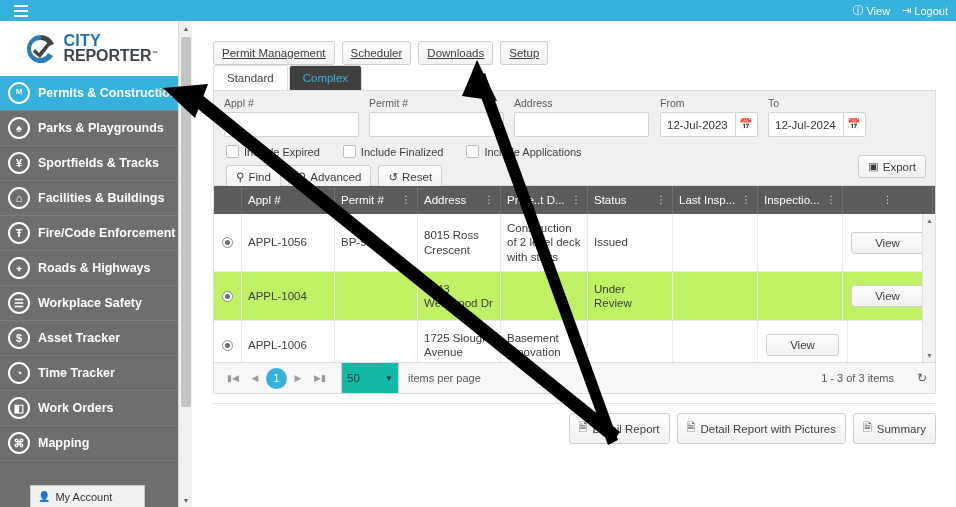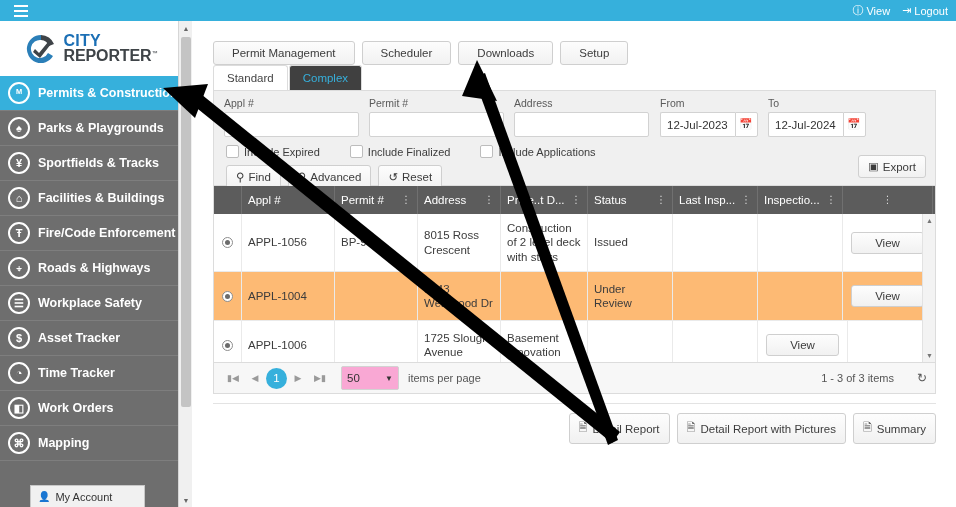--- a/index.html
+++ b/index.html
@@ -91,21 +91,21 @@
 
   
   .main {
     position: absolute; left: 193px; top: 21px; width: 763px; height: 486px;
     background: #ffffff;
   }
   .toolbar-btns { display: flex; gap: 7px; padding: 20px 0 0 20px; }
   .tbtn {
     background: linear-gradient(#fdfdfd,#f2f2f2); border: 1px solid #cfcfcf;
     border-radius: 3px; font-size: 11.5px; color: #3c3c3c;
-    padding: 5px 18px; cursor: pointer; font-family: "Liberation Sans", sans-serif;
+    padding: 5px 8px; cursor: pointer; font-family: "Liberation Sans", sans-serif; text-decoration: underline;
   }
 
   .tabs { display: flex; padding-left: 20px; }
   .tab {
     padding: 6px 13px; font-size: 11.5px; border: 1px solid #dcdcdc;
     border-bottom: none; border-radius: 3px 3px 0 0; cursor: pointer;
     background: #404040; color: #36b0dc; margin-right: 1px;
   }
   .tab.active { background: #fff; color: #444; border-color: #dcdcdc; }
 
@@ -132,21 +132,21 @@
   .date-wrap input { width: 75px; border-right: none; border-radius: 2px 0 0 2px; }
   .date-btn {
     width: 23px; height: 25px; border: 1px solid #d2d2d2; background: #fff;
     border-radius: 0 2px 2px 0; display: flex; align-items: center;
     justify-content: center; cursor: pointer; font-size: 11px; color: #555;
   }
 
   .check-row { display: flex; align-items: center; gap: 8px; padding: 8px 0 0 12px; }
   .chk { display: flex; align-items: center; gap: 5px; font-size: 11px; color: #3c3c3c; cursor: pointer; }
   .chk-box { width: 13px; height: 13px; border: 1px solid #bdbdbd; background: #fff; border-radius: 2px; }
-  .chk + .chk { margin-left: 22px; }
+  .chk + .chk { margin-left: 15px; }
 
   .action-row { display: flex; align-items: center; padding: 7px 0 0 12px; gap: 7px; }
   .abtn {
     background: linear-gradient(#fdfdfd,#f1f1f1); border: 1px solid #cfcfcf;
     border-radius: 3px; font-size: 11.5px; color: #3c3c3c; padding: 4px 9px;
     cursor: pointer; display: flex; align-items: center; gap: 4px;
     font-family: "Liberation Sans", sans-serif;
   }
   .export-btn { position: absolute; right: 9px; top: 64px; }
 
@@ -167,21 +167,21 @@
   .col-permit{ width: 83px; flex: none; }
   .col-addr  { width: 83px; flex: none; }
   .col-proj  { width: 87px; flex: none; }
   .col-status{ width: 85px; flex: none; }
   .col-last  { width: 85px; flex: none; }
   .col-insp  { width: 85px; flex: none; }
   .col-view  { width: 90px; flex: none; }
 
   .grid-body { background: #fff; height: 148px; overflow: hidden; }
   .grow { display: flex; border-bottom: 1px solid #eaeaea; min-height: 49px; font-size: 11.5px; color: #3c3c3c; }
-  .grow.alt { background: #fdba74; }
+  .grow.alt { background: #bef264; }
   .gc {
     border-right: 1px solid #eaeaea; padding: 7px 6px; display: flex;
     align-items: center; line-height: 1.25; overflow: hidden;
   }
   .gc.center { justify-content: center; }
   .radio-dot {
     width: 11px; height: 11px; border-radius: 50%; border: 1px solid #8d8d8d;
     background: #fff; display: flex; align-items: center; justify-content: center;
     cursor: pointer;
   }
@@ -211,22 +211,22 @@
   .pg-arrow {
     width: 22px; height: 22px; display: flex; align-items: center;
     justify-content: center; color: #9a9a9a; font-size: 9px; cursor: pointer;
   }
   .pg-num {
     width: 21px; height: 21px; border-radius: 50%; background: #36b0dc; color: #fff;
     display: flex; align-items: center; justify-content: center; font-size: 11.5px;
     cursor: pointer;
   }
   .pg-select {
-    margin-left: 10px; width: 58px; height: 24px; border: 1px solid #d2d2d2;
-    background: #f9a8d4; border-radius: 2px; display: flex; align-items: center;
+    margin-left: 10px; width: 58px; height: 32px; border: 1px solid #d2d2d2;
+    background: #14b8a6; border-radius: 2px; display: flex; align-items: center;
     justify-content: space-between; padding: 0 5px; font-size: 11.5px;
     color: #333; cursor: pointer;
   }
   .pg-ipp { margin-left: 9px; font-size: 11px; color: #555; }
   .pg-right { margin-left: auto; display: flex; align-items: center; gap: 23px; }
   .refresh-ic { font-size: 12px; color: #555; cursor: pointer; }
 
   .report-bar {
     margin: 9px 20px 0 20px; border-top: 1px solid #e3e3e3; padding-top: 9px;
     display: flex; justify-content: flex-end; gap: 7px;

